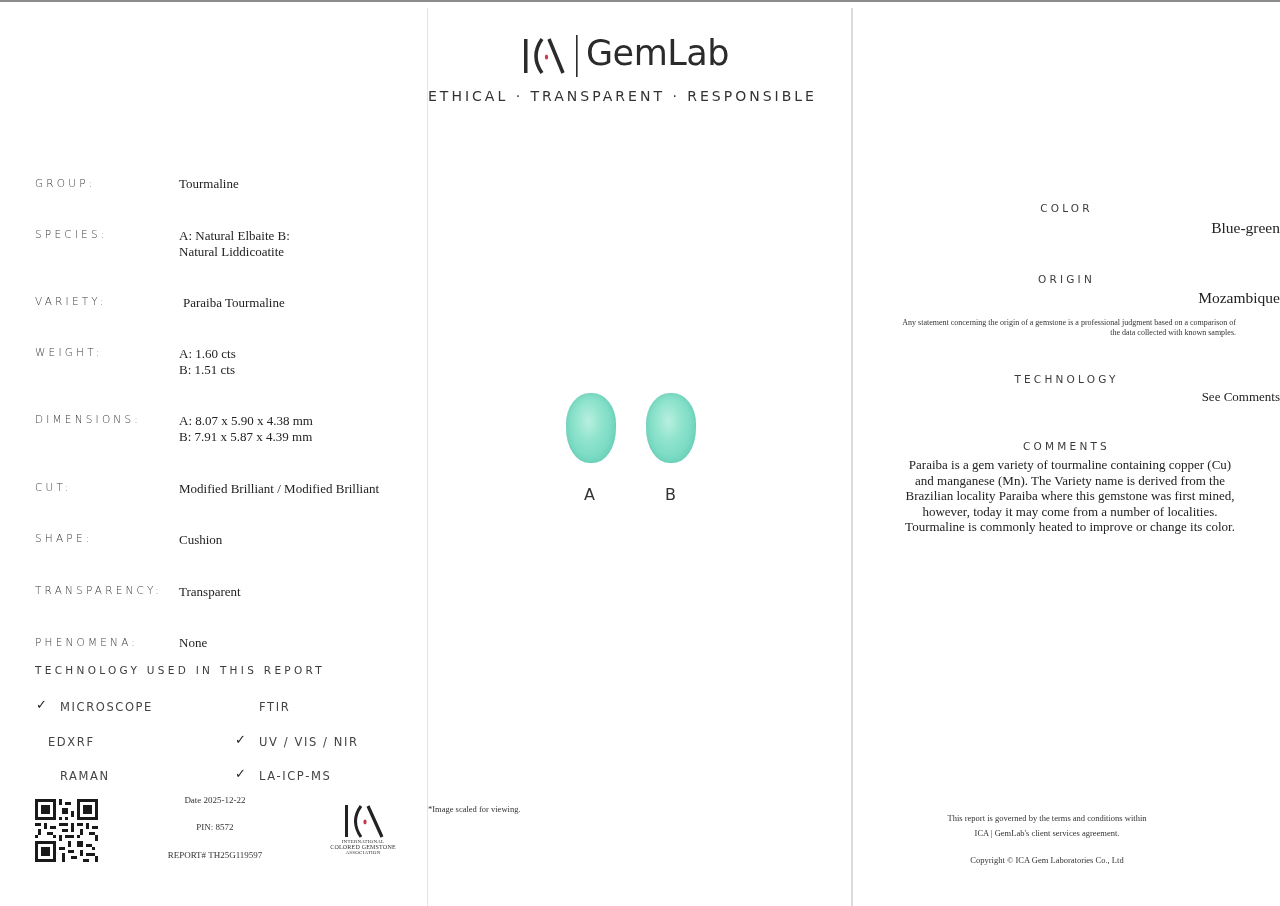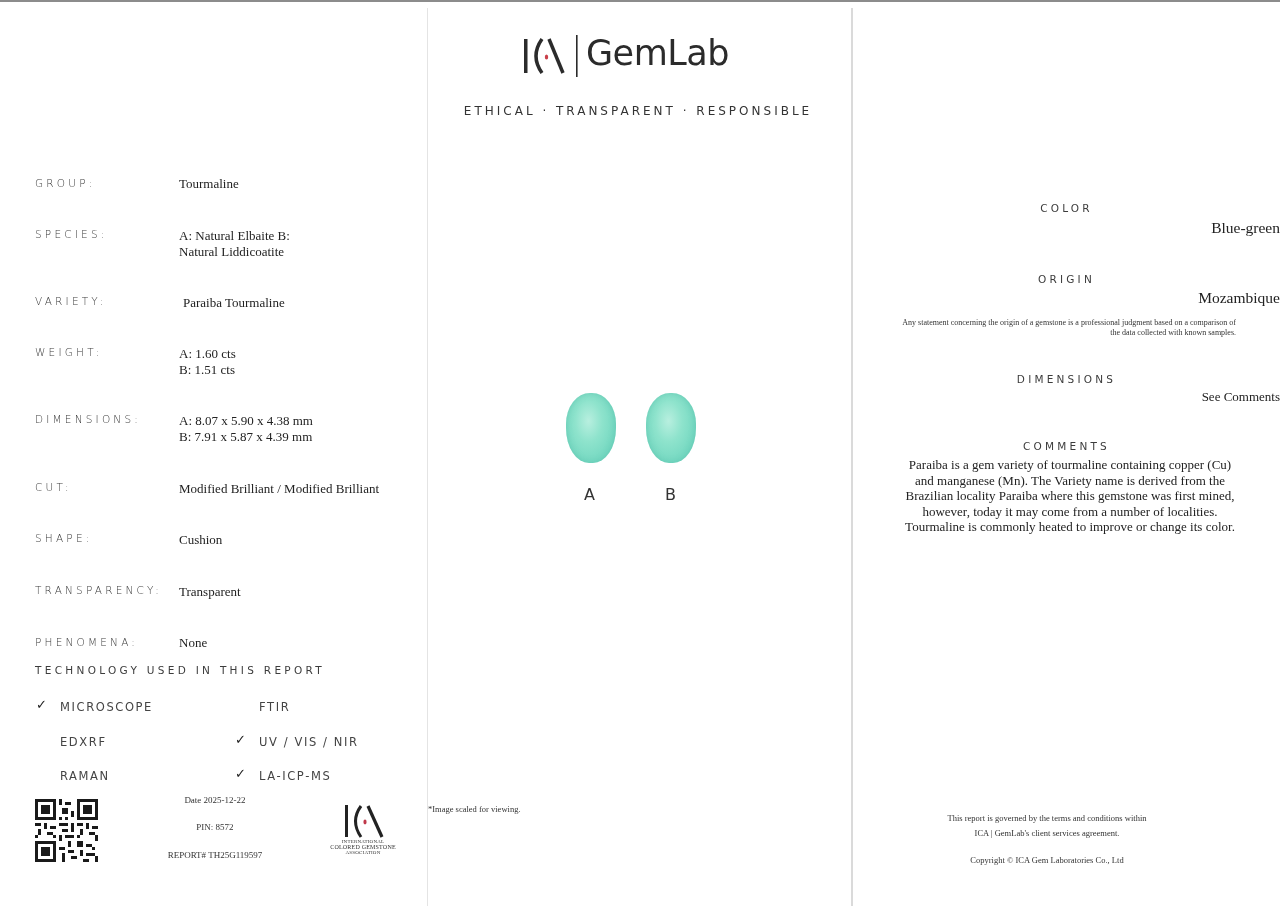--- a/index.html
+++ b/index.html
@@ -46,22 +46,22 @@
   .assoc { position: absolute; left: 328px; top: 803px; width: 70px; height: 56px; }
   .assoc .assoc-text { position: absolute; left: 0; width: 70px; text-align: center; font-size: 5px; line-height: 5.5px; color: #333; letter-spacing: 0.2px; top: 36px; }
 
   
   .brand { position: absolute; left: 520px; top: 34px; height: 44px; }
   .brand-name {
     position: absolute; left: 586px; top: 33px;
     font-family: "DejaVu Sans", sans-serif; font-size: 35px; color: #2b2b2b; letter-spacing: -0.5px; text-align: right;
   }
   .tagline {
-    position: absolute; left: 428px; width: 420px; top: 88px; text-align: center;
-    font-family: "DejaVu Sans", sans-serif; font-size: 12px; letter-spacing: 3px; color: #333; margin-top: 16px;
+    position: absolute; left: 428px; width: 420px; top: 88px; text-align: left;
+    font-family: "DejaVu Sans", sans-serif; font-size: 14px; letter-spacing: 3px; color: #333;
   }
   .gem { position: absolute; top: 393px; width: 50px; height: 70px; border-radius: 48% 48% 46% 46% / 44% 44% 50% 50%;
     background: radial-gradient(ellipse at 45% 40%, #b8efdf 0%, #8ee3cc 35%, #79dac3 65%, #6dd3be 100%);
     box-shadow: inset 0 0 6px rgba(60,170,150,0.35);
   }
   .gem.a { left: 566px; }
   .gem.b { left: 646px; }
   .gem-label { position: absolute; top: 485px; font-family: "DejaVu Sans", sans-serif; font-size: 16px; color: #333; }
   .scaled-note { position: absolute; left: 428px; width: 432px; top: 804px; text-align: left; font-size: 8.5px; color: #333; }
 
@@ -127,21 +127,21 @@
   <div class="field-label" style="top:636px">PHENOMENA:</div>
   <div class="field-value" style="top:635px">None</div>
 
   <div class="tech-title">TECHNOLOGY USED IN THIS REPORT</div>
 
   <span class="tech-check" style="left:36px; top:697px">✓</span>
   <div class="tech-item" style="left:60px; top:700px">MICROSCOPE</div>
 
   <div class="tech-item" style="left:259px; top:700px">FTIR</div>
 
-  <div class="tech-item" style="left:60px; top:735px">EDXRF</div>
+  <div class="tech-item" style="left:48px; top:735px">EDXRF</div>
 
   <span class="tech-check" style="left:235px; top:732px">✓</span>
   <div class="tech-item" style="left:259px; top:735px">UV / VIS / NIR</div>
 
   <div class="tech-item" style="left:60px; top:769px">RAMAN</div>
 
   <span class="tech-check" style="left:235px; top:766px">✓</span>
   <div class="tech-item" style="left:259px; top:769px">LA-ICP-MS</div>
 
   <svg class="qr" viewBox="0 0 21 21" shape-rendering="crispEdges">
@@ -241,21 +241,21 @@
 </section>
 
 <section>
   <div class="r-label" style="top:202px">COLOR</div>
   <div class="r-value" style="top:219px; font-size:15.5px">Blue-green</div>
 
   <div class="r-label" style="top:273px">ORIGIN</div>
   <div class="r-value" style="top:289px; font-size:15.5px">Mozambique</div>
   <div class="origin-note">Any statement concerning the origin of a gemstone is a professional judgment based on a comparison of the data collected with known samples.</div>
 
-  <div class="r-label" style="top:373px">DIMENSIONS</div>
+  <div class="r-label" style="top:373px">TECHNOLOGY</div>
   <div class="r-value" style="top:389px; font-size:13px">See Comments</div>
 
   <div class="r-label" style="top:440px">COMMENTS</div>
   <div class="comments">Paraiba is a gem variety of tourmaline containing copper (Cu) and manganese (Mn). The Variety name is derived from the Brazilian locality Paraiba where this gemstone was first mined, however, today it may come from a number of localities. Tourmaline is commonly heated to improve or change its color.</div>
 
   <div class="footer-note" style="top:811px">
     <div>This report is governed by the terms and conditions within</div>
     <div>ICA | GemLab's client services agreement.</div>
   </div>
   <div class="footer-note" style="top:853px">Copyright © ICA Gem Laboratories Co., Ltd</div>

